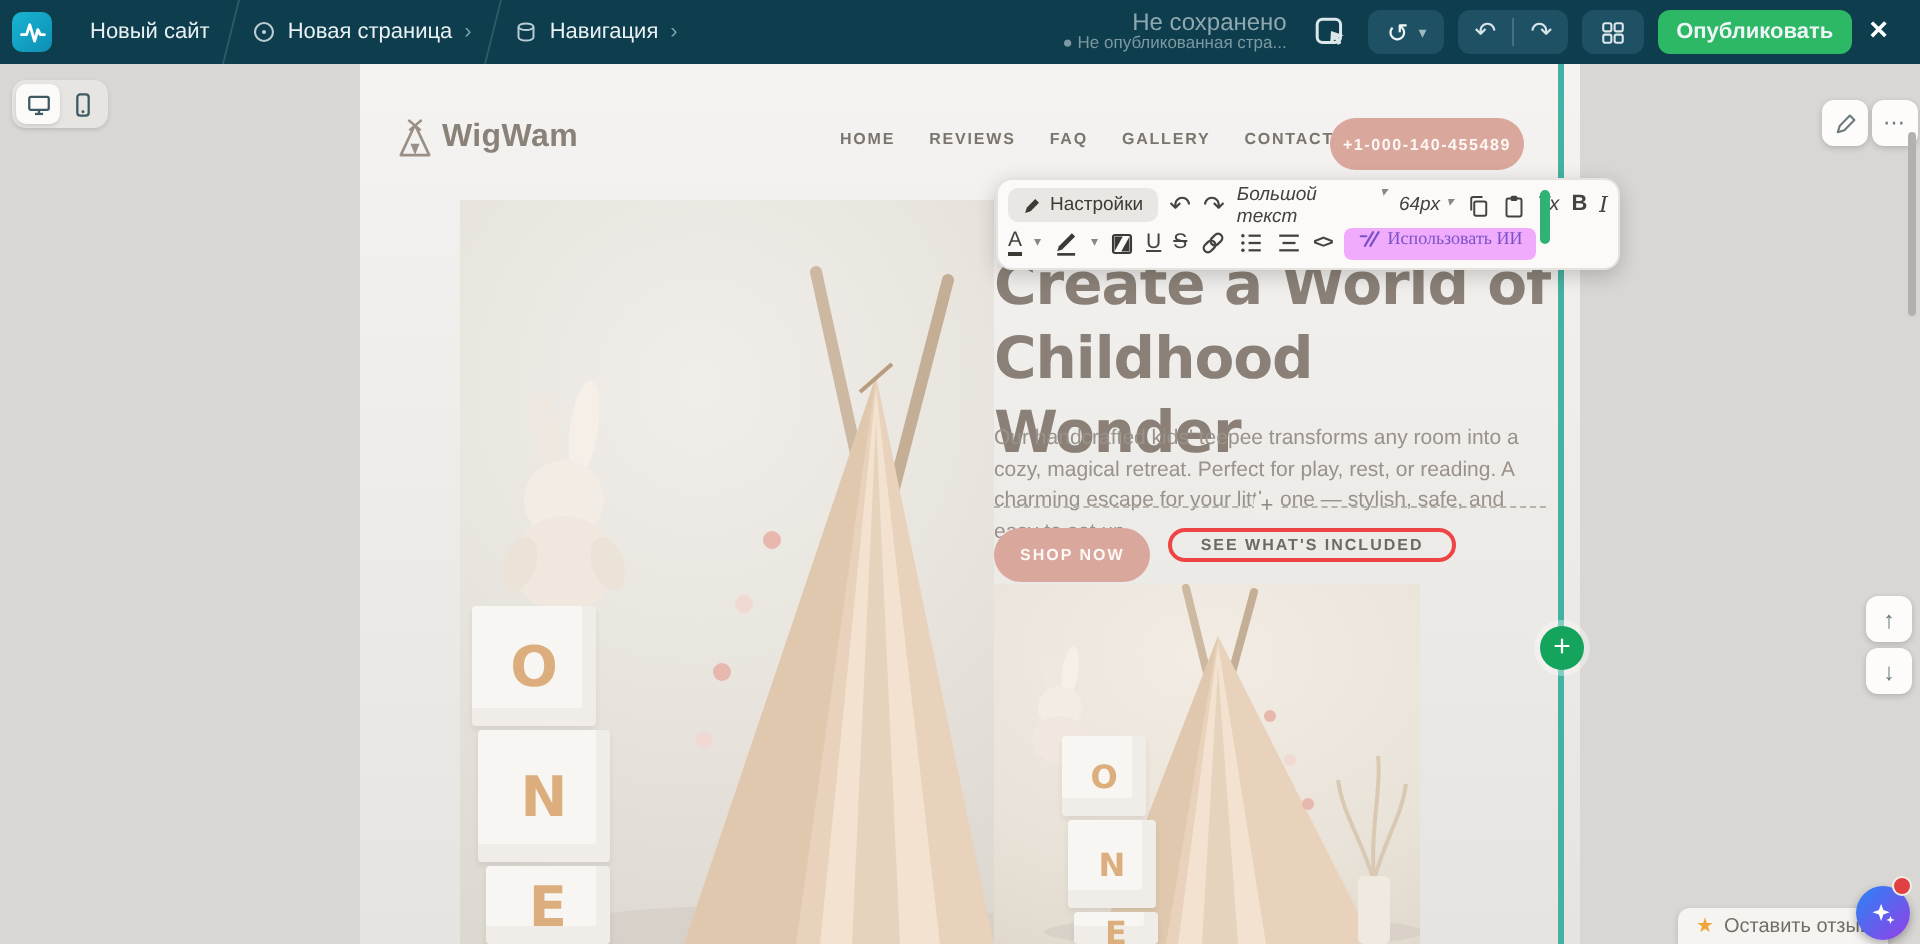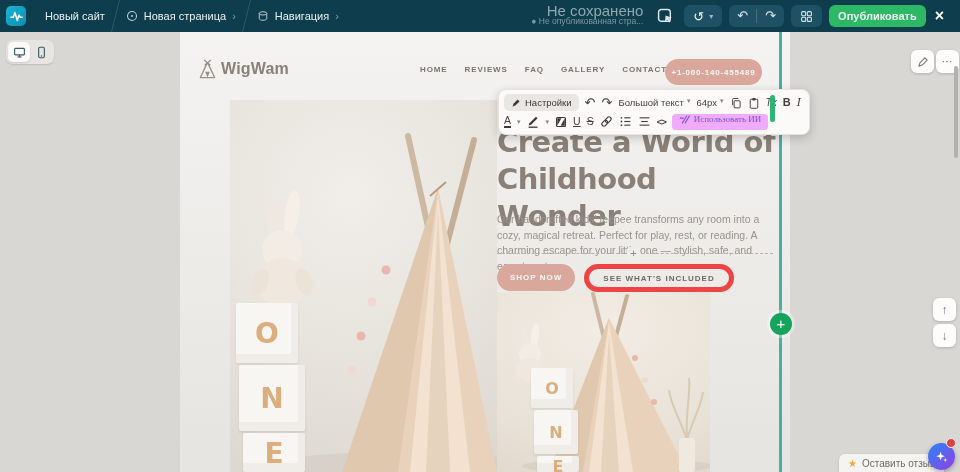--- a/index.html
+++ b/index.html
@@ -10,21 +10,21 @@
 
   
   .topbar { left:0; top:0; width:960px; height:32px; background:#0e3d4d; display:flex; align-items:center; justify-content:space-between; z-index:50; }
   .tb-left { display:flex; align-items:center; height:32px; }
   .logo-chip { width:20px; height:20px; margin:0 9px 0 6px; border-radius:5px; background:linear-gradient(135deg,#19b4d2,#0d8fb4); display:flex; align-items:center; justify-content:center; }
   .crumb { color:#e9f1f3; font-size:11px; display:flex; align-items:center; gap:6px; padding:0 10px; white-space:nowrap; }
   .bc-sep { width:1px; height:32px; background:rgba(255,255,255,.14); transform:skewX(-14deg); }
   .crumb .arr { color:#7fa3ad; font-size:11px; }
   .tb-right { display:flex; align-items:center; gap:7px; padding-right:10px; }
   .status { text-align:right; line-height:10px; margin-right:4px; }
-  .status .l1 { font-size:15px; color:#8fa8b0; }
+  .status .l1 { font-size:12px; color:#8fa8b0; }
   .status .l2 { font-size:8.5px; color:#7c98a1; }
   .tb-btn { height:22px; border-radius:6px; background:#1d5163; color:#eef5f6; font-size:11px; display:flex; align-items:center; gap:5px; padding:0 9px; cursor:pointer; }
   .tb-btn.flat { background:transparent; padding:0 3px; }
   .undo-redo { height:22px; border-radius:6px; background:#1d5163; display:flex; align-items:center; }
   .undo-redo span { font-size:13px; color:#d7e4e8; padding:0 8px; line-height:22px; }
   .undo-redo .div { width:1px; height:14px; background:rgba(255,255,255,.18); }
   .publish { background:#2cb865; font-weight:bold; }
   .close-x { color:#fff; font-size:16px; font-weight:bold; padding:0 6px 0 2px; cursor:pointer; }
   .carr { font-size:8px; color:#9fb8bf; }
 
@@ -50,29 +50,29 @@
   .cube span { font-weight:bold; color:#dcae7d; font-family:"DejaVu Sans", sans-serif; }
   .cube.big span { font-size:28px; }
   .cube.small span { font-size:16px; }
 
   .hero-heading { left:497px; top:124px; width:290px; font-family:"DejaVu Sans", sans-serif; font-weight:bold; font-size:29px; line-height:37px; color:#8a8077; letter-spacing:-.5px; }
   .hero-para { left:497px; top:212px; width:276px; font-size:10.5px; line-height:15.5px; color:#9a928a; }
   .dashline { left:497px; top:253px; width:276px; border-top:1px dashed #b7b2ab; }
   .plus-chip { left:627px; top:247px; width:13px; height:13px; background:#eeedea; color:#8d877f; font-size:11px; line-height:12px; text-align:center; border-radius:3px; cursor:pointer; }
   .cta-row { left:497px; top:264px; display:flex; gap:9px; }
   .cta1 { height:27px; padding:0 13px; border-radius:14px; background:#d9a79b; color:#fdf8f6; font-size:8px; font-weight:bold; letter-spacing:1px; display:flex; align-items:center; cursor:pointer; }
-  .cta2 { height:28px; padding:0 14px; border-radius:14px; border:5px solid #ef4444; color:#6e6961; font-size:8px; font-weight:bold; letter-spacing:1px; display:flex; align-items:center; background:transparent; cursor:pointer; }
+  .cta2 { height:17px; padding:0 14px; border-radius:14px; border:2px solid #ef4444; color:#6e6961; font-size:8px; font-weight:bold; letter-spacing:1px; display:flex; align-items:center; background:transparent; cursor:pointer; }
 
   
   .etoolbar { left:498px; top:89px; width:312px; background:#fbfaf8; border:1px solid #e6e3df; border-radius:8px; box-shadow:0 3px 10px rgba(30,30,30,.22); z-index:40; padding:3px 5px; }
   .trow { display:flex; align-items:center; height:19px; gap:6px; color:#45413c; }
   .tico { font-size:11px; line-height:19px; cursor:pointer; color:#45413c; display:flex; align-items:center; }
   .tico svg { display:block; }
   .chip-settings { display:flex; align-items:center; gap:4px; background:#e9e7e3; border-radius:5px; height:17px; padding:0 7px; font-size:9.5px; color:#3e3a36; cursor:pointer; }
-  .dd { display:flex; align-items:flex-start; gap:3px; font-size:9.5px; cursor:pointer; }
+  .dd { display:flex; align-items:flex-start; gap:3px; font-size:9.5px; cursor:pointer;font-style:italic; }
   .dd .carrd { font-size:7px; color:#8b867f; }
   .glyph-b { font-weight:800; font-size:11px; }
   .glyph-i { font-style:italic; font-family:"DejaVu Serif", serif; font-size:11px; }
   .glyph-u { text-decoration:underline; font-size:10.5px; }
   .glyph-s { text-decoration:line-through; font-size:10.5px; }
   .glyph-a { font-size:10.5px; border-bottom:2px solid #3c3833; line-height:11px; }
   .glyph-code { font-size:9.5px; letter-spacing:-1px; font-weight:bold; }
   .glyph-clear { font-size:10px; font-style:italic; }
   .chip-ai { display:flex; align-items:flex-start; gap:4px; background:#f0abfc; border-radius:4px; height:16px; padding:0 7px; font-size:9px; color:#7a52c7; cursor:pointer; white-space:nowrap;font-family:Liberation Serif, serif; }
   .green-handle { left:770px; top:95px; width:5px; height:27px; border-radius:3px; background:#2eb374; z-index:41; cursor:pointer; }

